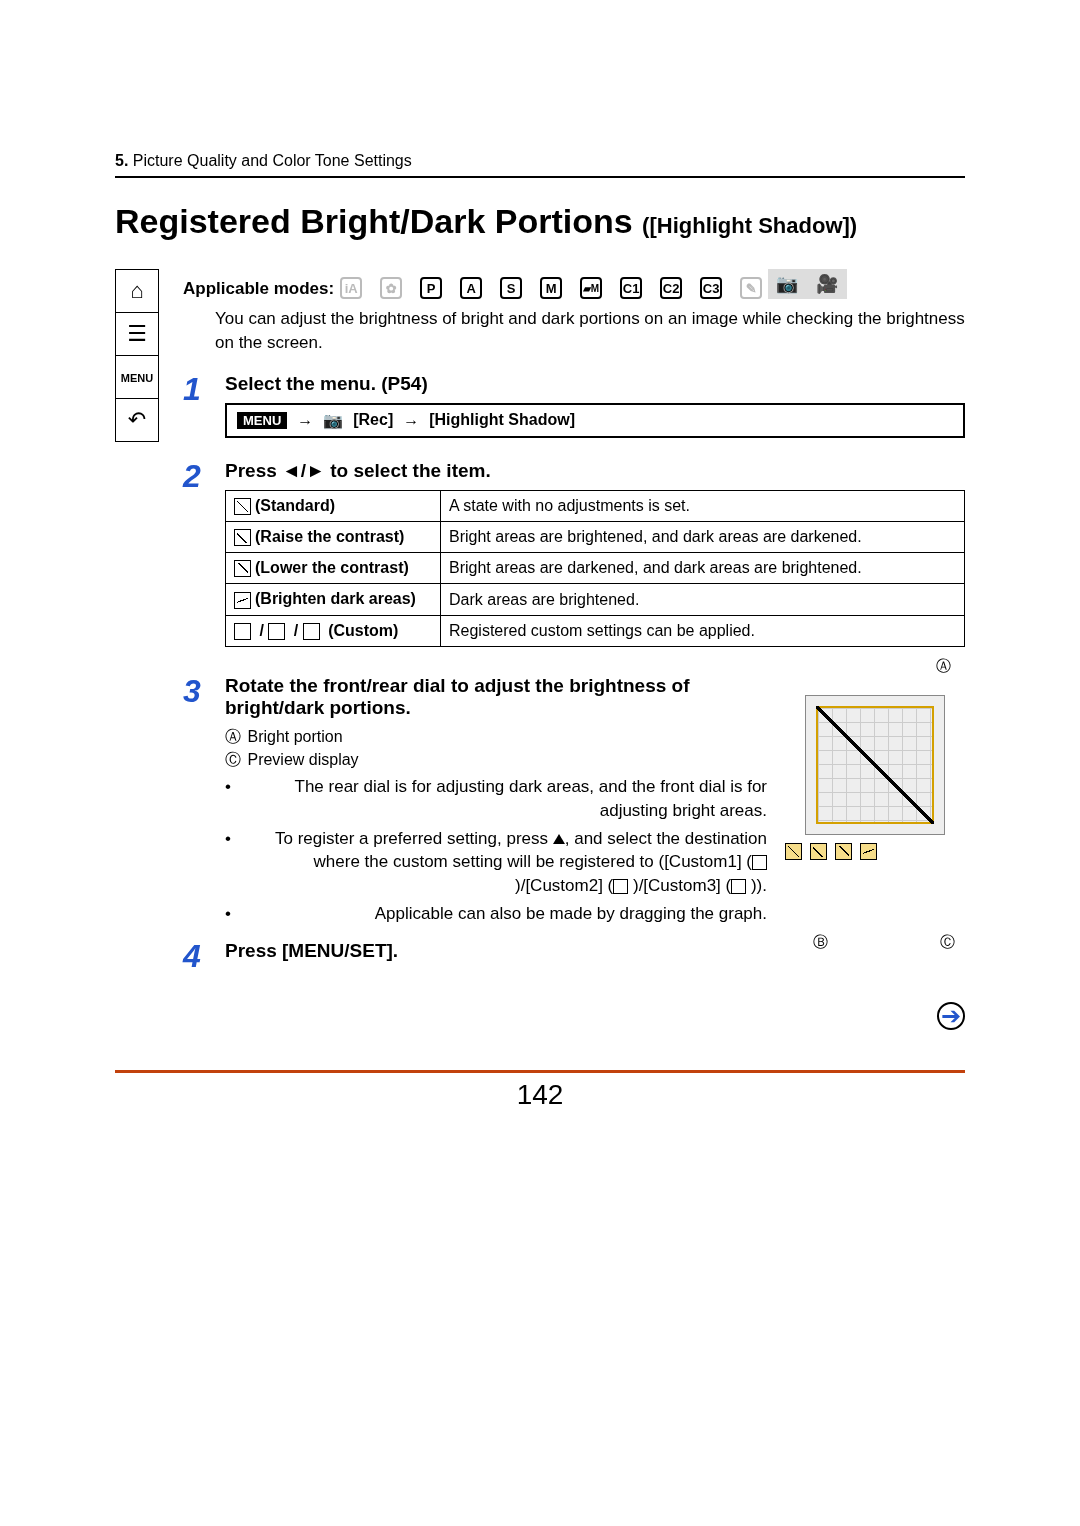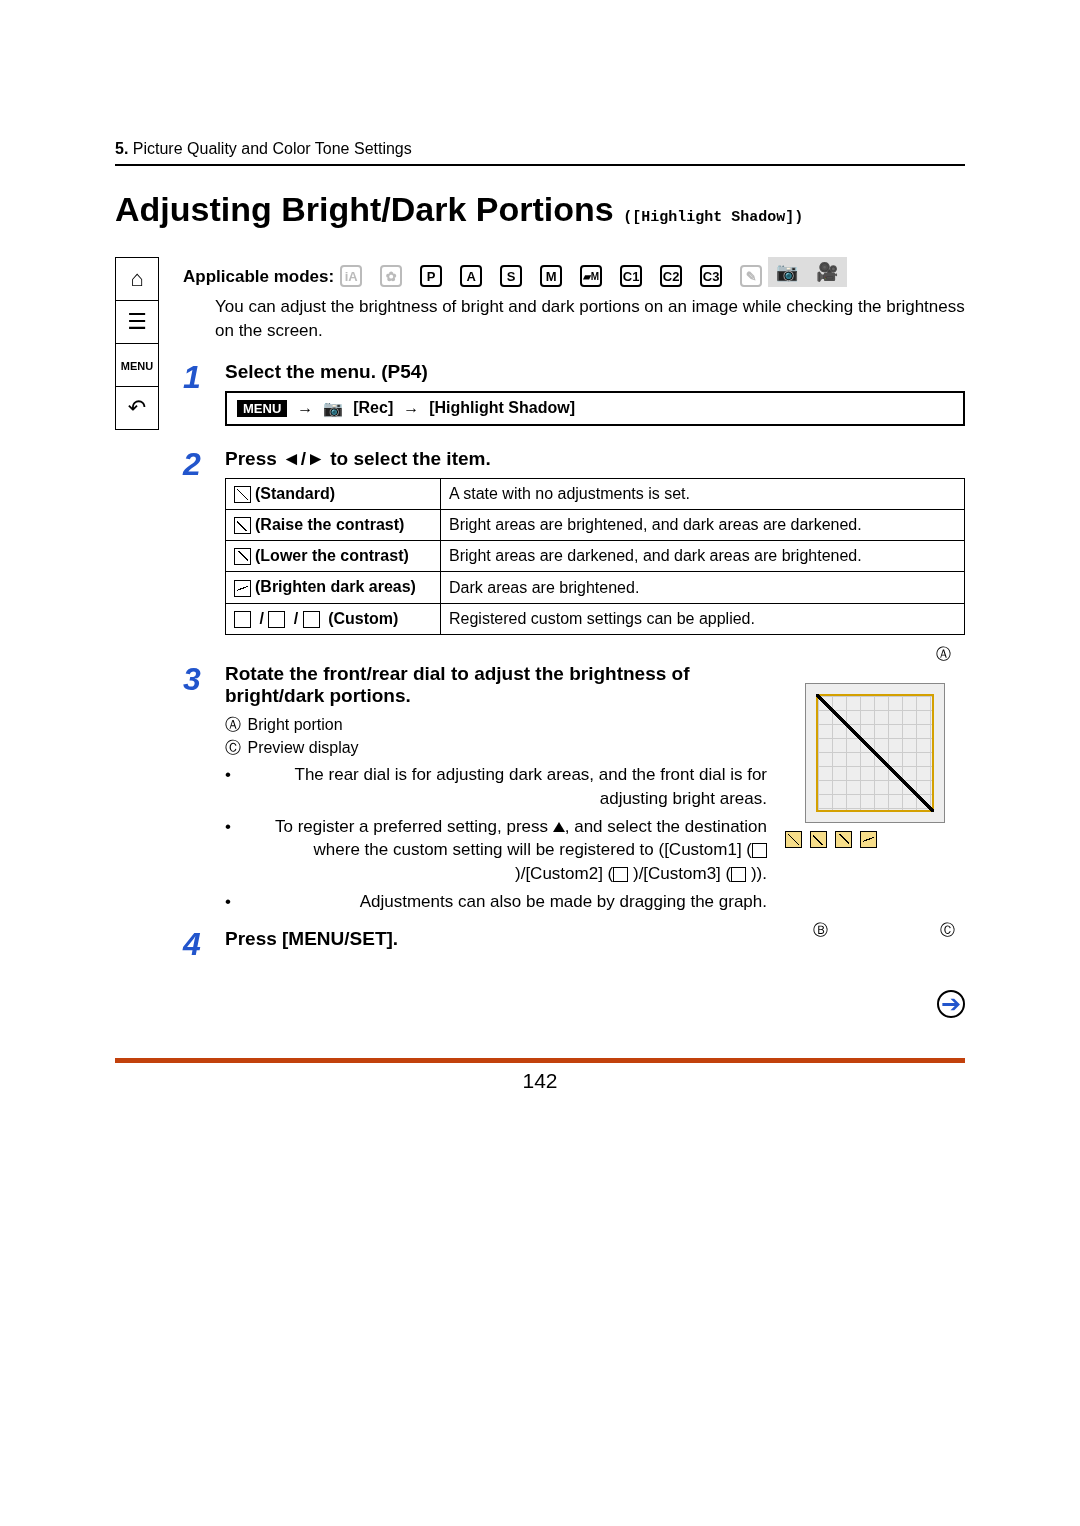--- a/index.html
+++ b/index.html
@@ -5,25 +5,25 @@
   * { box-sizing: border-box; margin: 0; padding: 0; }
   body {
     font-family: Arial, Helvetica, sans-serif;
     background: #fff;
     width: 1080px;
     margin: 0 auto;
     padding: 140px 115px 40px 115px;
     font-size: 17px;
     color: #000;
   }
-  .breadcrumb { font-size: 16px; margin-bottom: 6px; }
+  .breadcrumb { font-size: 16px; margin-bottom: 6px; margin-top: 12px; }
   .breadcrumb b { font-weight: bold; }
   hr.top { border: none; border-top: 2px solid #000; margin-bottom: 24px; }
   .title { font-size: 34px; font-weight: bold; margin-bottom: 28px; }
-  .subtitle { font-size: 15px; font-weight: bold; font-family: Liberation Mono, monospace; }
+  .subtitle { font-size: 22px; font-weight: bold; }
   .content { display: flex; gap: 18px; }
   .nav-col { width: 50px; flex-shrink: 0; }
   .nav-icon {
     width: 44px; height: 44px;
     border: 1px solid #000;
     margin-bottom: -1px;
     display: flex; align-items: center; justify-content: center;
     font-size: 22px;
   }
   .nav-icon.menu-lbl { font-size: 11px; font-weight: bold; padding-top: 2px; flex-direction: column; }
@@ -72,36 +72,36 @@
   .inline-ico { display:inline-block; width:15px; height:15px; border:1.5px solid #000; vertical-align:middle; font-size:10px; line-height:13px; text-align:center;}
   .graph-fig { width:180px; flex-shrink:0; position:relative;}
   .graph-box { width:140px; height:140px; border:1px solid #888; background:#eee; position:relative; margin:20px auto 8px auto;}
   .graph-inner { position:absolute; inset:10px; background:repeating-linear-gradient(#ccc 0 1px, transparent 1px 14px), repeating-linear-gradient(90deg,#ccc 0 1px, transparent 1px 14px); border:2px solid #d4a000;}
   .graph-diag { position:absolute; inset:10px; background:linear-gradient(to top right, transparent 49%, #000 49%, #000 51%, transparent 51%);}
   .lbl-A{position:absolute; top:-18px; right:14px; font-size:15px;}
   .lbl-B{position:absolute; bottom:-22px; left:28px; font-size:15px;}
   .lbl-C{position:absolute; bottom:-22px; right:10px; font-size:15px;}
   .below-icons{ display:flex; gap:4px; margin-top:6px;}
   .below-icons .opt-ico{ background:#f6dd8a;}
-  .pagefoot { text-align:center; font-size:21px; margin-top:40px; border-top:5px solid #c2410c; padding-top:6px;}
+  .pagefoot { text-align:center; font-size:28px; margin-top:40px; border-top:3px solid #c2410c; padding-top:6px;}
   .next-arrow { text-align:right; margin-top:30px; font-size:24px;}
   .next-arrow span{ display:inline-block; border:2px solid #000; border-radius:50%; width:28px; height:28px; line-height:24px; text-align:center; color:#2255cc;}
   .triangle-up{ display:inline-block; width:0;height:0;border-left:6px solid transparent;border-right:6px solid transparent;border-bottom:10px solid #000; vertical-align:middle;}
 </style>
 </head>
 <body>
 
 <div class="breadcrumb">
   <b>5.</b>
   <span>Picture Quality and Color Tone Settings</span>
 </div>
 <hr class="top">
 
 <div class="title">
-  <span>Adjusting Bright/Dark Portions</span>
+  <span>Registered Bright/Dark Portions</span>
   <span class="subtitle">([Highlight Shadow])</span>
 </div>
 
 <div class="content">
   <div class="nav-col">
     <div class="nav-icon">⌂</div>
     <div class="nav-icon">☰</div>
     <div class="nav-icon menu-lbl">
       <span>MENU</span>
     </div>
@@ -194,21 +194,21 @@
             <div class="step-title">Rotate the front/rear dial to adjust the brightness of bright/dark portions.</div>
             <div class="callouts">
               <div><span class="circ">Ⓐ</span> <span>Bright portion</span></div>
               <div><span class="circ">Ⓒ</span> <span>Preview display</span></div>
             </div>
             <ul class="bullets">
               <li>The rear dial is for adjusting dark areas, and the front dial is for adjusting bright areas.</li>
               <li>
                 <span>To register a preferred setting, press </span><span class="triangle-up"></span><span>, and select the destination where the custom setting will be registered to ([Custom1] (</span><span class="inline-ico"></span><span> )/[Custom2] (</span><span class="inline-ico"></span><span> )/[Custom3] (</span><span class="inline-ico"></span><span> )).</span>
               </li>
-              <li>Adjustments can also be made by dragging the graph.</li>
+              <li>Applicable can also be made by dragging the graph.</li>
             </ul>
           </div>
           <div class="graph-fig">
             <span class="lbl-A">Ⓐ</span>
             <div class="graph-box">
               <div class="graph-inner"></div>
               <div class="graph-diag"></div>
             </div>
             <div class="below-icons">
               <span class="opt-ico ic-std"></span>

